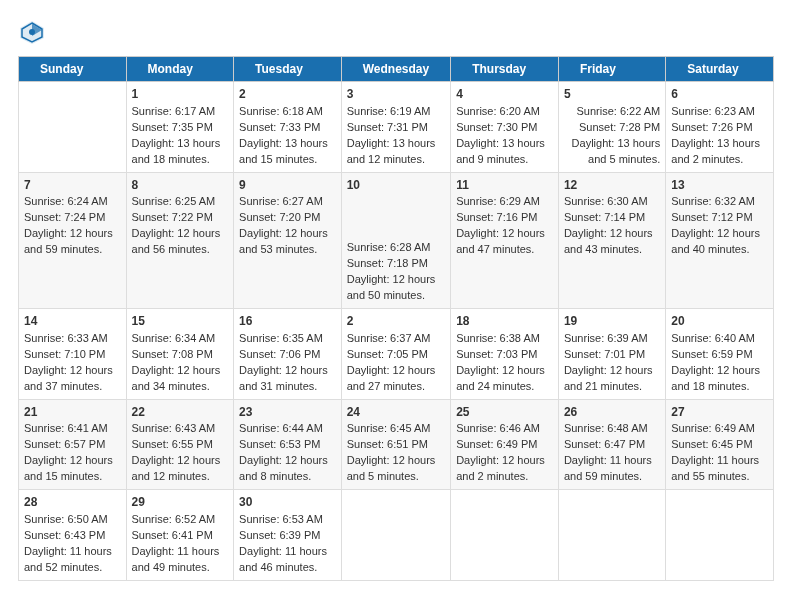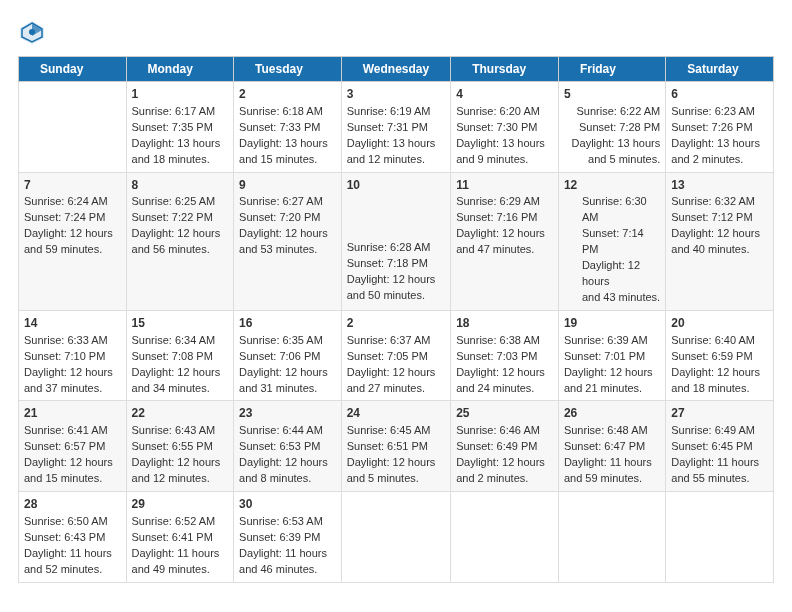--- a/index.html
+++ b/index.html
@@ -213,21 +213,21 @@
           </td>
           <td>
             <span class="day-num">11</span>
             <div class="day-info" style="white-space: pre-line;">Sunrise: 6:29 AM
 Sunset: 7:16 PM
 Daylight: 12 hours
 and 47 minutes.</div>
           </td>
           <td>
             <span class="day-num">12</span>
-            <div class="day-info" style="white-space: pre-line; margin-left: 18px;">Sunrise: 6:30 AM
+            <div class="day-info" style="white-space: pre-line;">Sunrise: 6:30 AM
 Sunset: 7:14 PM
 Daylight: 12 hours
 and 43 minutes.</div>
           </td>
           <td>
             <span class="day-num">13</span>
             <div class="day-info" style="white-space: pre-line;">Sunrise: 6:32 AM
 Sunset: 7:12 PM
 Daylight: 12 hours
 and 40 minutes.</div>

